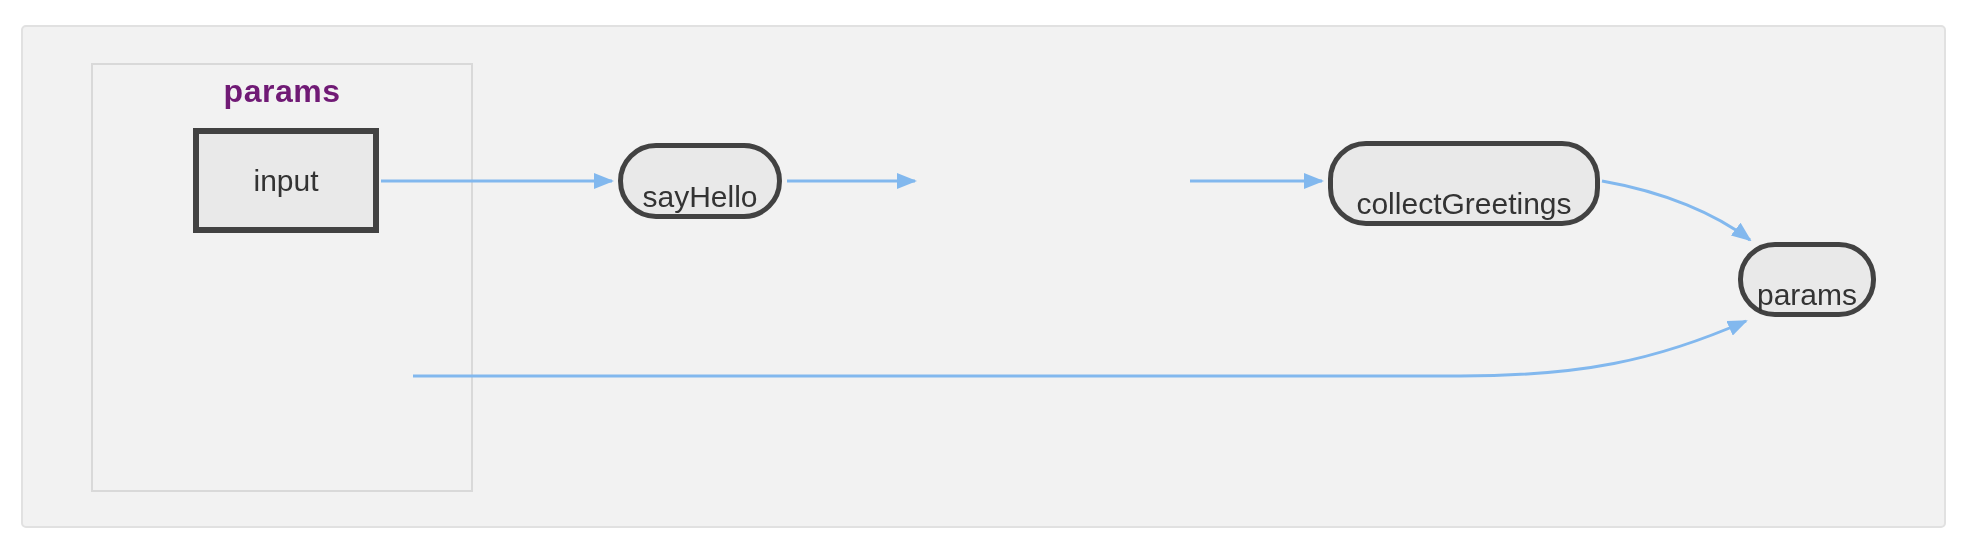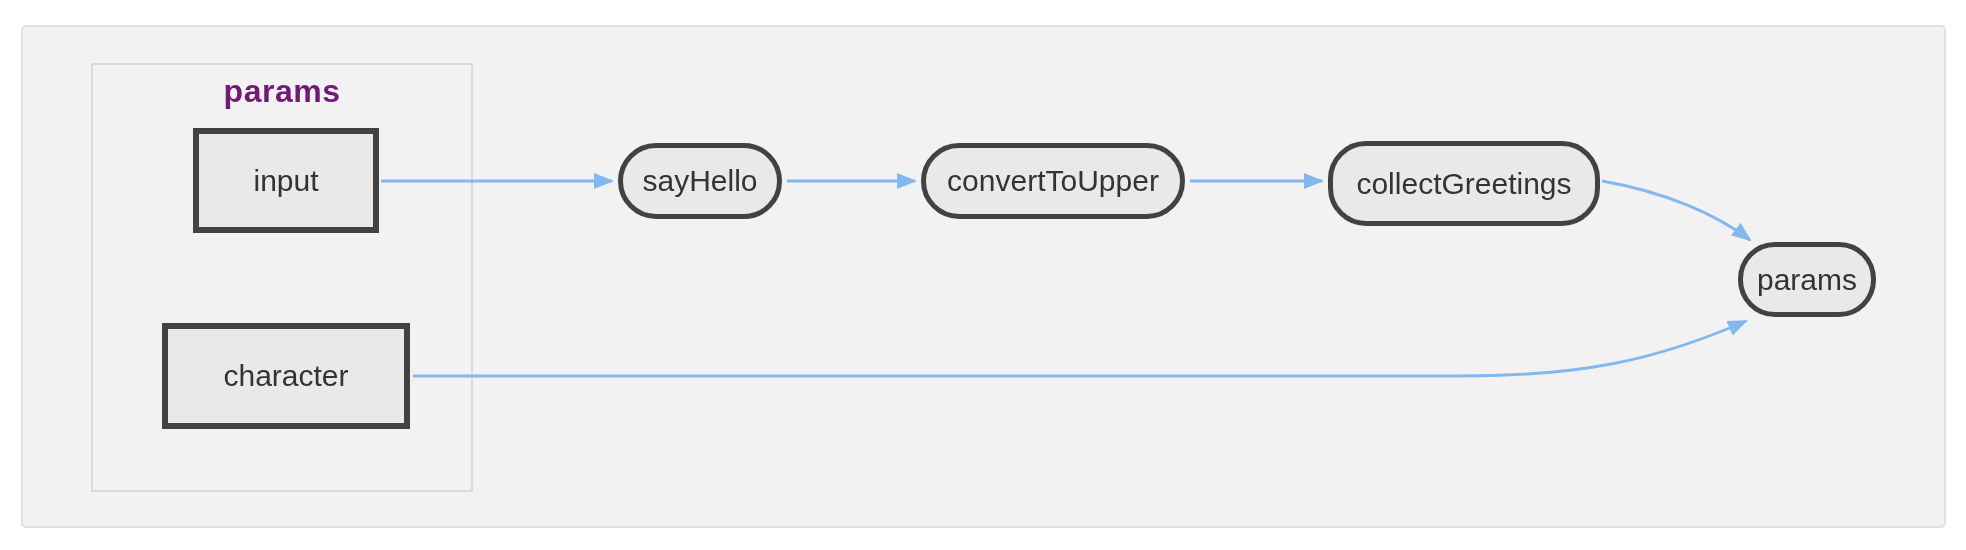--- a/index.html
+++ b/index.html
@@ -72,21 +72,21 @@
     background: #e9e9e9;
     border: 5px solid #424242;
     color: #333333;
     font-size: 30px;
     z-index: 3;
   }
   .node .node-label {
     white-space: nowrap;
   }
   .node-rect { border-width: 6px; }
-  .node-pill { border-radius: 38px; }
+  .node-pill { border-radius: 38px; align-items: flex-end; }
 
   .node-input            { left: 193px;  top: 128px; width: 186px; height: 105px; }
   .node-character        { left: 162px;  top: 323px; width: 248px; height: 106px; }
   .node-sayHello         { left: 618px;  top: 143px; width: 164px; height: 76px; }
   .node-convertToUpper   { left: 921px;  top: 143px; width: 264px; height: 76px; }
   .node-collectGreetings { left: 1328px; top: 141px; width: 272px; height: 85px; }
   .node-cowpy            { left: 1738px; top: 242px; width: 138px; height: 75px; border-radius: 37px; }
 </style>
 </head>
 <body>
@@ -109,31 +109,25 @@
     <path class="edge-path" marker-end="url(#arrowhead)" d="M 787 181 L 915 181"></path>
     <path class="edge-path" marker-end="url(#arrowhead)" d="M 1190 181 L 1322 181"></path>
     <path class="edge-path" marker-end="url(#arrowhead)" d="M 1602 181 C 1665 192, 1716 214, 1750 240"></path>
     <path class="edge-path" marker-end="url(#arrowhead)" d="M 413 376 L 1460 376 C 1580 376, 1655 361, 1746 321"></path>
   </svg>
 
   <div class="node node-rect node-input">
     <span class="node-label">input</span>
   </div>
 
-  <div class="node node-rect node-character">
-    <span class="node-label">character</span>
-  </div>
 
   <div class="node node-pill node-sayHello">
     <span class="node-label">sayHello</span>
   </div>
 
-  <div class="node node-pill node-convertToUpper">
-    <span class="node-label">convertToUpper</span>
-  </div>
 
   <div class="node node-pill node-collectGreetings">
     <span class="node-label">collectGreetings</span>
   </div>
 
   <div class="node node-pill node-cowpy">
     <span class="node-label">params</span>
   </div>
 
 </div>

